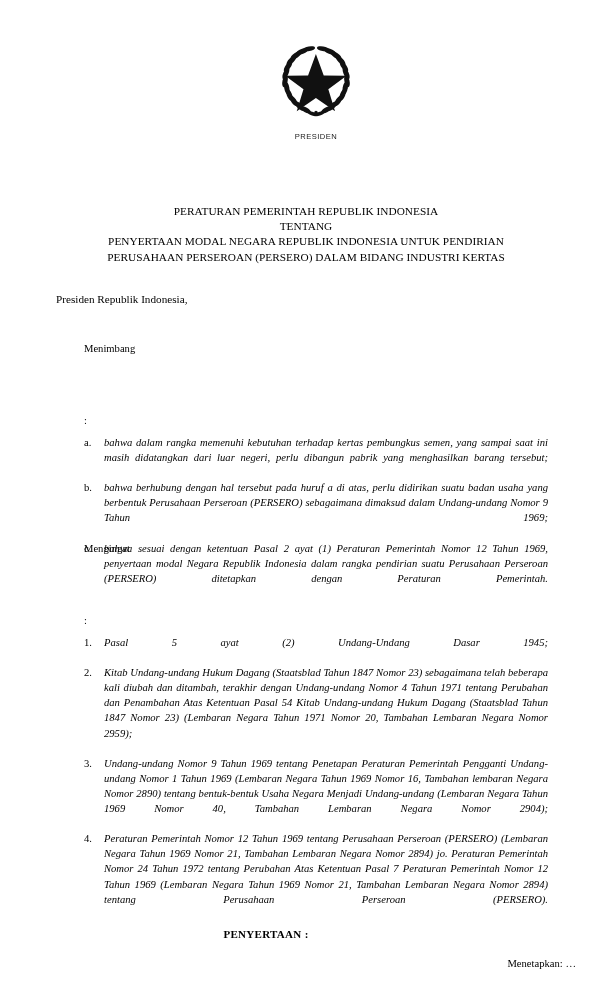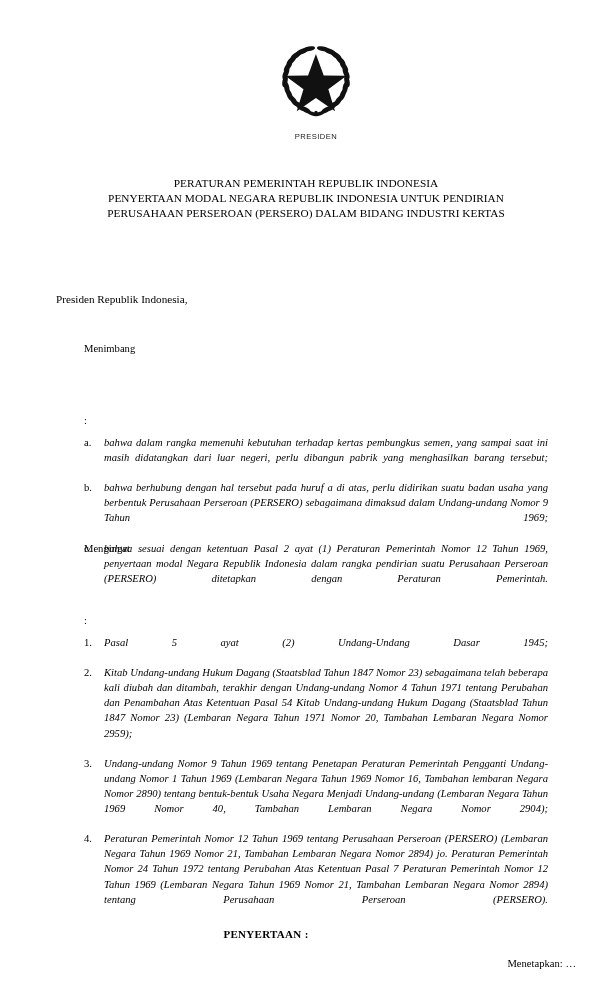--- a/index.html
+++ b/index.html
@@ -44,21 +44,21 @@
     font-size: 7.6px;
     line-height: 10px;
     letter-spacing: 0.45px;
     color: #1a1a1a;
   }
   .emblem-caption div { white-space: nowrap; }
 
   
   .title-block {
     position: absolute;
-    top: 176px;
+    top: 204px;
     left: 56px;
     width: 500px;
     text-align: center;
     font-size: 11.3px;
     line-height: 15.2px;
     letter-spacing: 0.02px;
   }
   .title-block .tline { white-space: nowrap; }
 
   
@@ -190,20 +190,21 @@
         <polygon points="50,17 60.6,46.2 91.5,46.5 66.8,64.9 75.9,94.5 50,76.6 24.1,94.5 33.2,64.9 8.5,46.5 39.4,46.2" transform="translate(0,-3) scale(0.86) translate(8,8)"></polygon>
       </g>
     </svg>
     <div class="emblem-caption">
       <div>PRESIDEN</div>
     </div>
   </div>
 
   <div class="title-block">
     <div class="tline">PERATURAN PEMERINTAH REPUBLIK INDONESIA</div>
+    <div class="tline">TENTANG</div>
     <div class="tline">PENYERTAAN MODAL NEGARA REPUBLIK INDONESIA UNTUK PENDIRIAN</div>
     <div class="tline">PERUSAHAAN PERSEROAN (PERSERO) DALAM BIDANG INDUSTRI KERTAS</div>
   </div>
 
   <div class="opening">Presiden Republik Indonesia,</div>
 
   <div class="clause" id="clause-menimbang">
     <div class="clause-row">
       <div class="clause-label">Menimbang</div>
       <div class="clause-colon">:</div>

